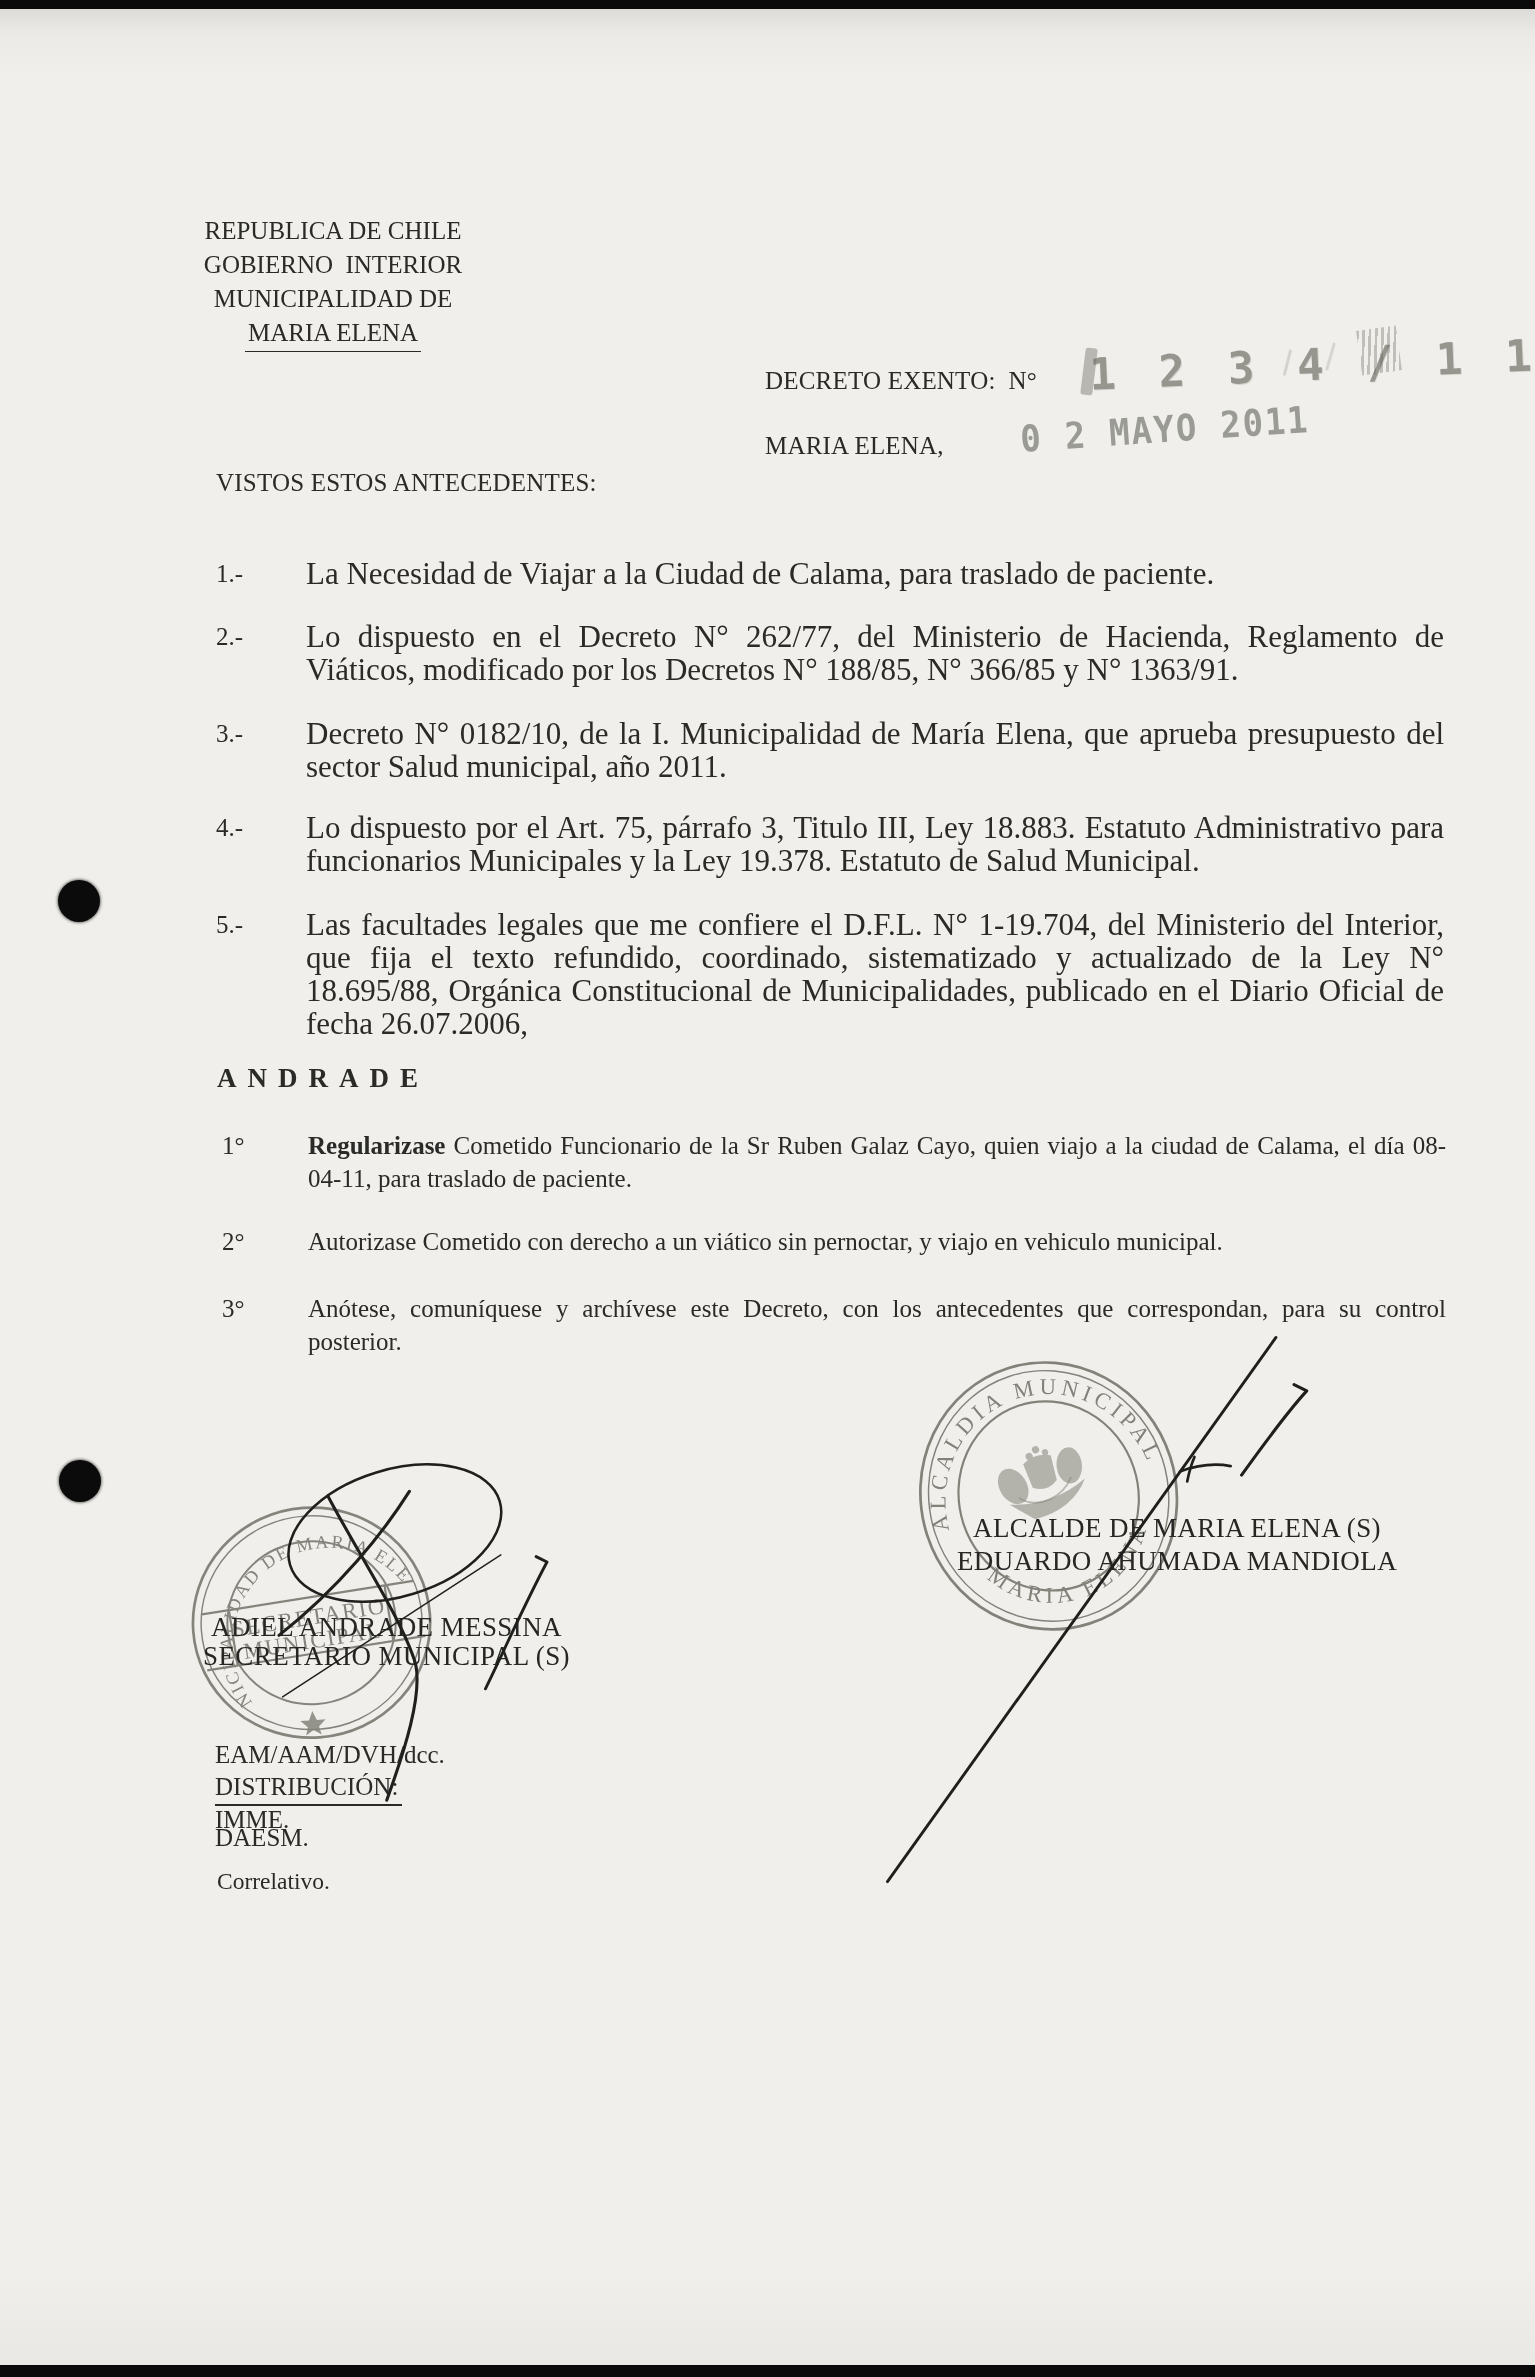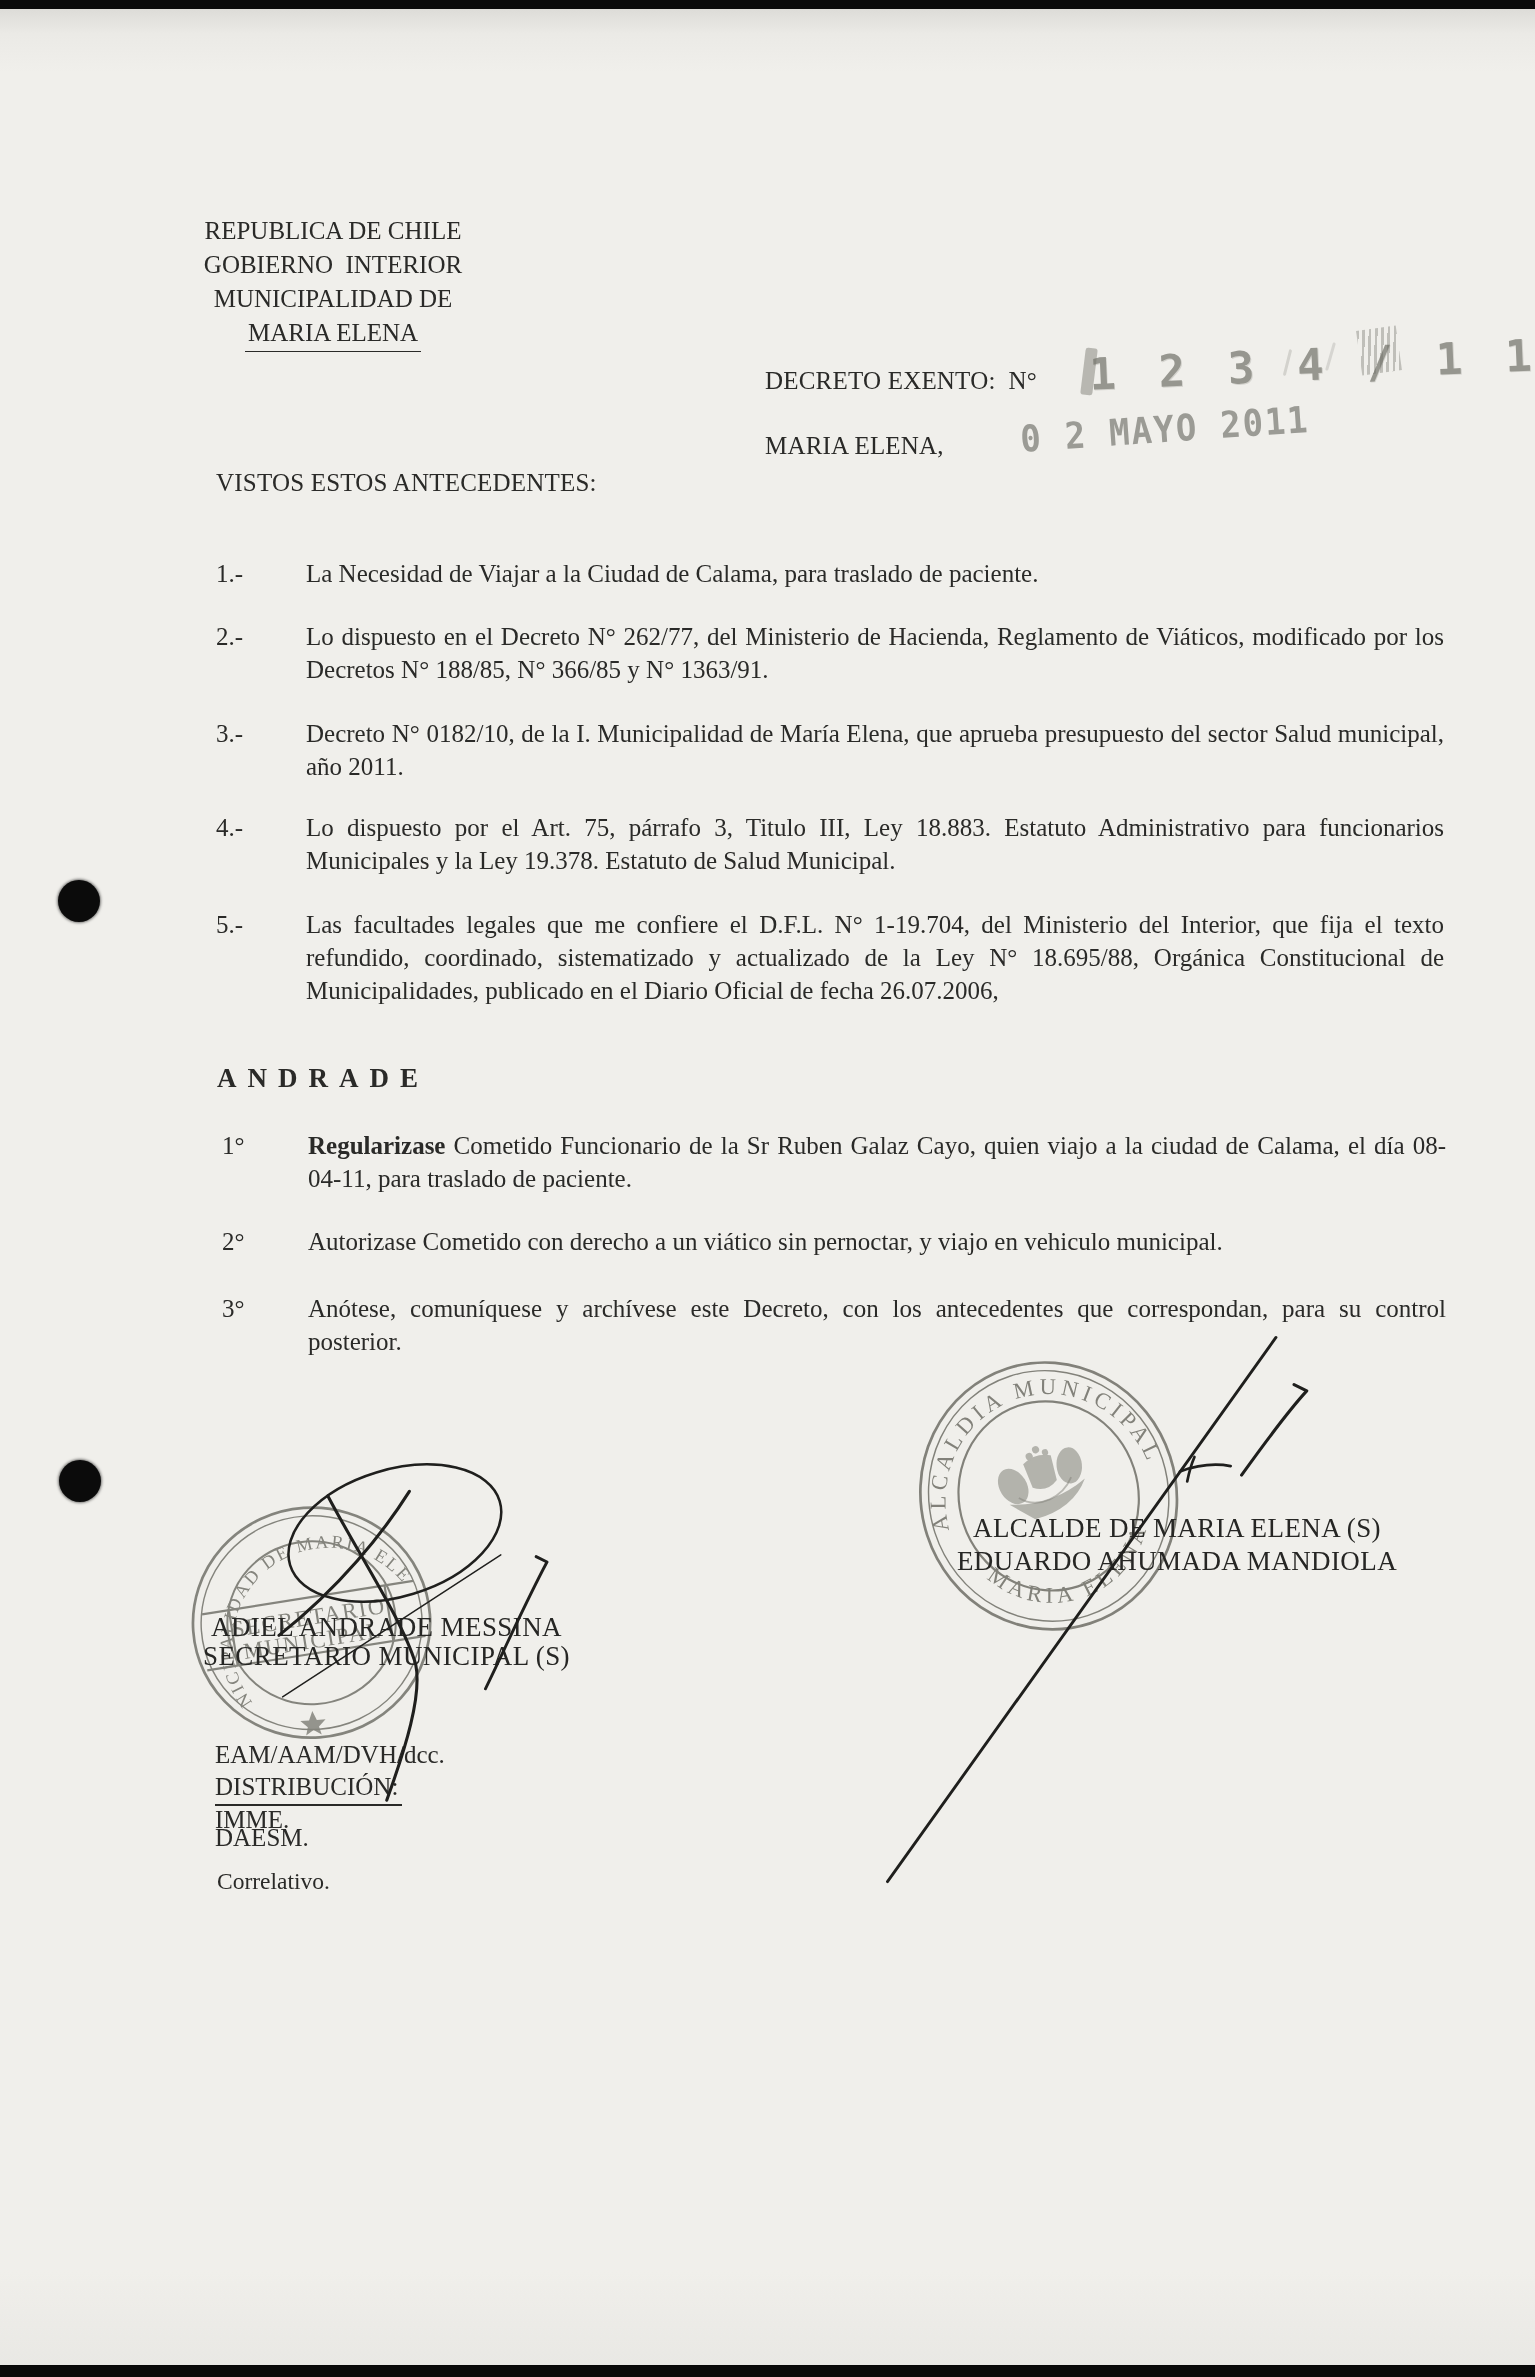--- a/index.html
+++ b/index.html
@@ -6,21 +6,21 @@
   .canvas{position:relative;width:1535px;height:2377px;overflow:hidden;background:#070707;
           font-family:"Liberation Serif",serif;color:#2a2a28;}
   .paper{position:absolute;left:0;top:9px;right:0;bottom:11.8px;
          background:linear-gradient(180deg,#dddcd8 0px,#ebeae6 25px,#f0efeb 63px,#f0efeb 96%,#e9e8e4 100%);}
   .t{position:absolute;white-space:pre;font-size:25px;line-height:34px;letter-spacing:0.2px;}
   .hdr{position:absolute;left:201px;top:214px;width:264px;text-align:center;font-size:25px;line-height:34px;}
   .hdr div{white-space:pre;}
   .u{display:inline-block;border-bottom:1.8px solid #2a2a28;padding:0 2.7px 0.9px 2.7px;}
   .vrow{position:absolute;left:216px;width:1230px;}
   .vrow .mk{position:absolute;left:0;top:0;font-size:25px;line-height:34px;}
-  .vrow .bd{margin-left:90px;width:1138px;font-size:25px;line-height:33px;
+  .vrow .bd{margin-left:90px;width:1138px;font-size:31px;line-height:33px;
             text-align:justify;text-align-last:left;}
   .drow{position:absolute;left:222px;width:1230px;}
   .drow .mk{position:absolute;left:0;top:0;font-size:25px;line-height:34px;}
   .drow .bd{margin-left:86px;width:1138px;font-size:25px;line-height:33px;
             text-align:justify;text-align-last:left;}
   .stamped{position:absolute;font-family:"DejaVu Sans Mono",monospace;font-weight:bold;
            color:#87877f;white-space:pre;}
   .num-stamp{left:1089px;top:339px;font-size:44px;letter-spacing:8.2px;
              transform:rotate(-2.5deg);text-shadow:0.9px 0.9px 0 rgba(130,130,122,.3);opacity:.85;}
   .date-stamp{left:1020px;top:409px;font-size:34px;letter-spacing:1.8px;color:#90908a;

